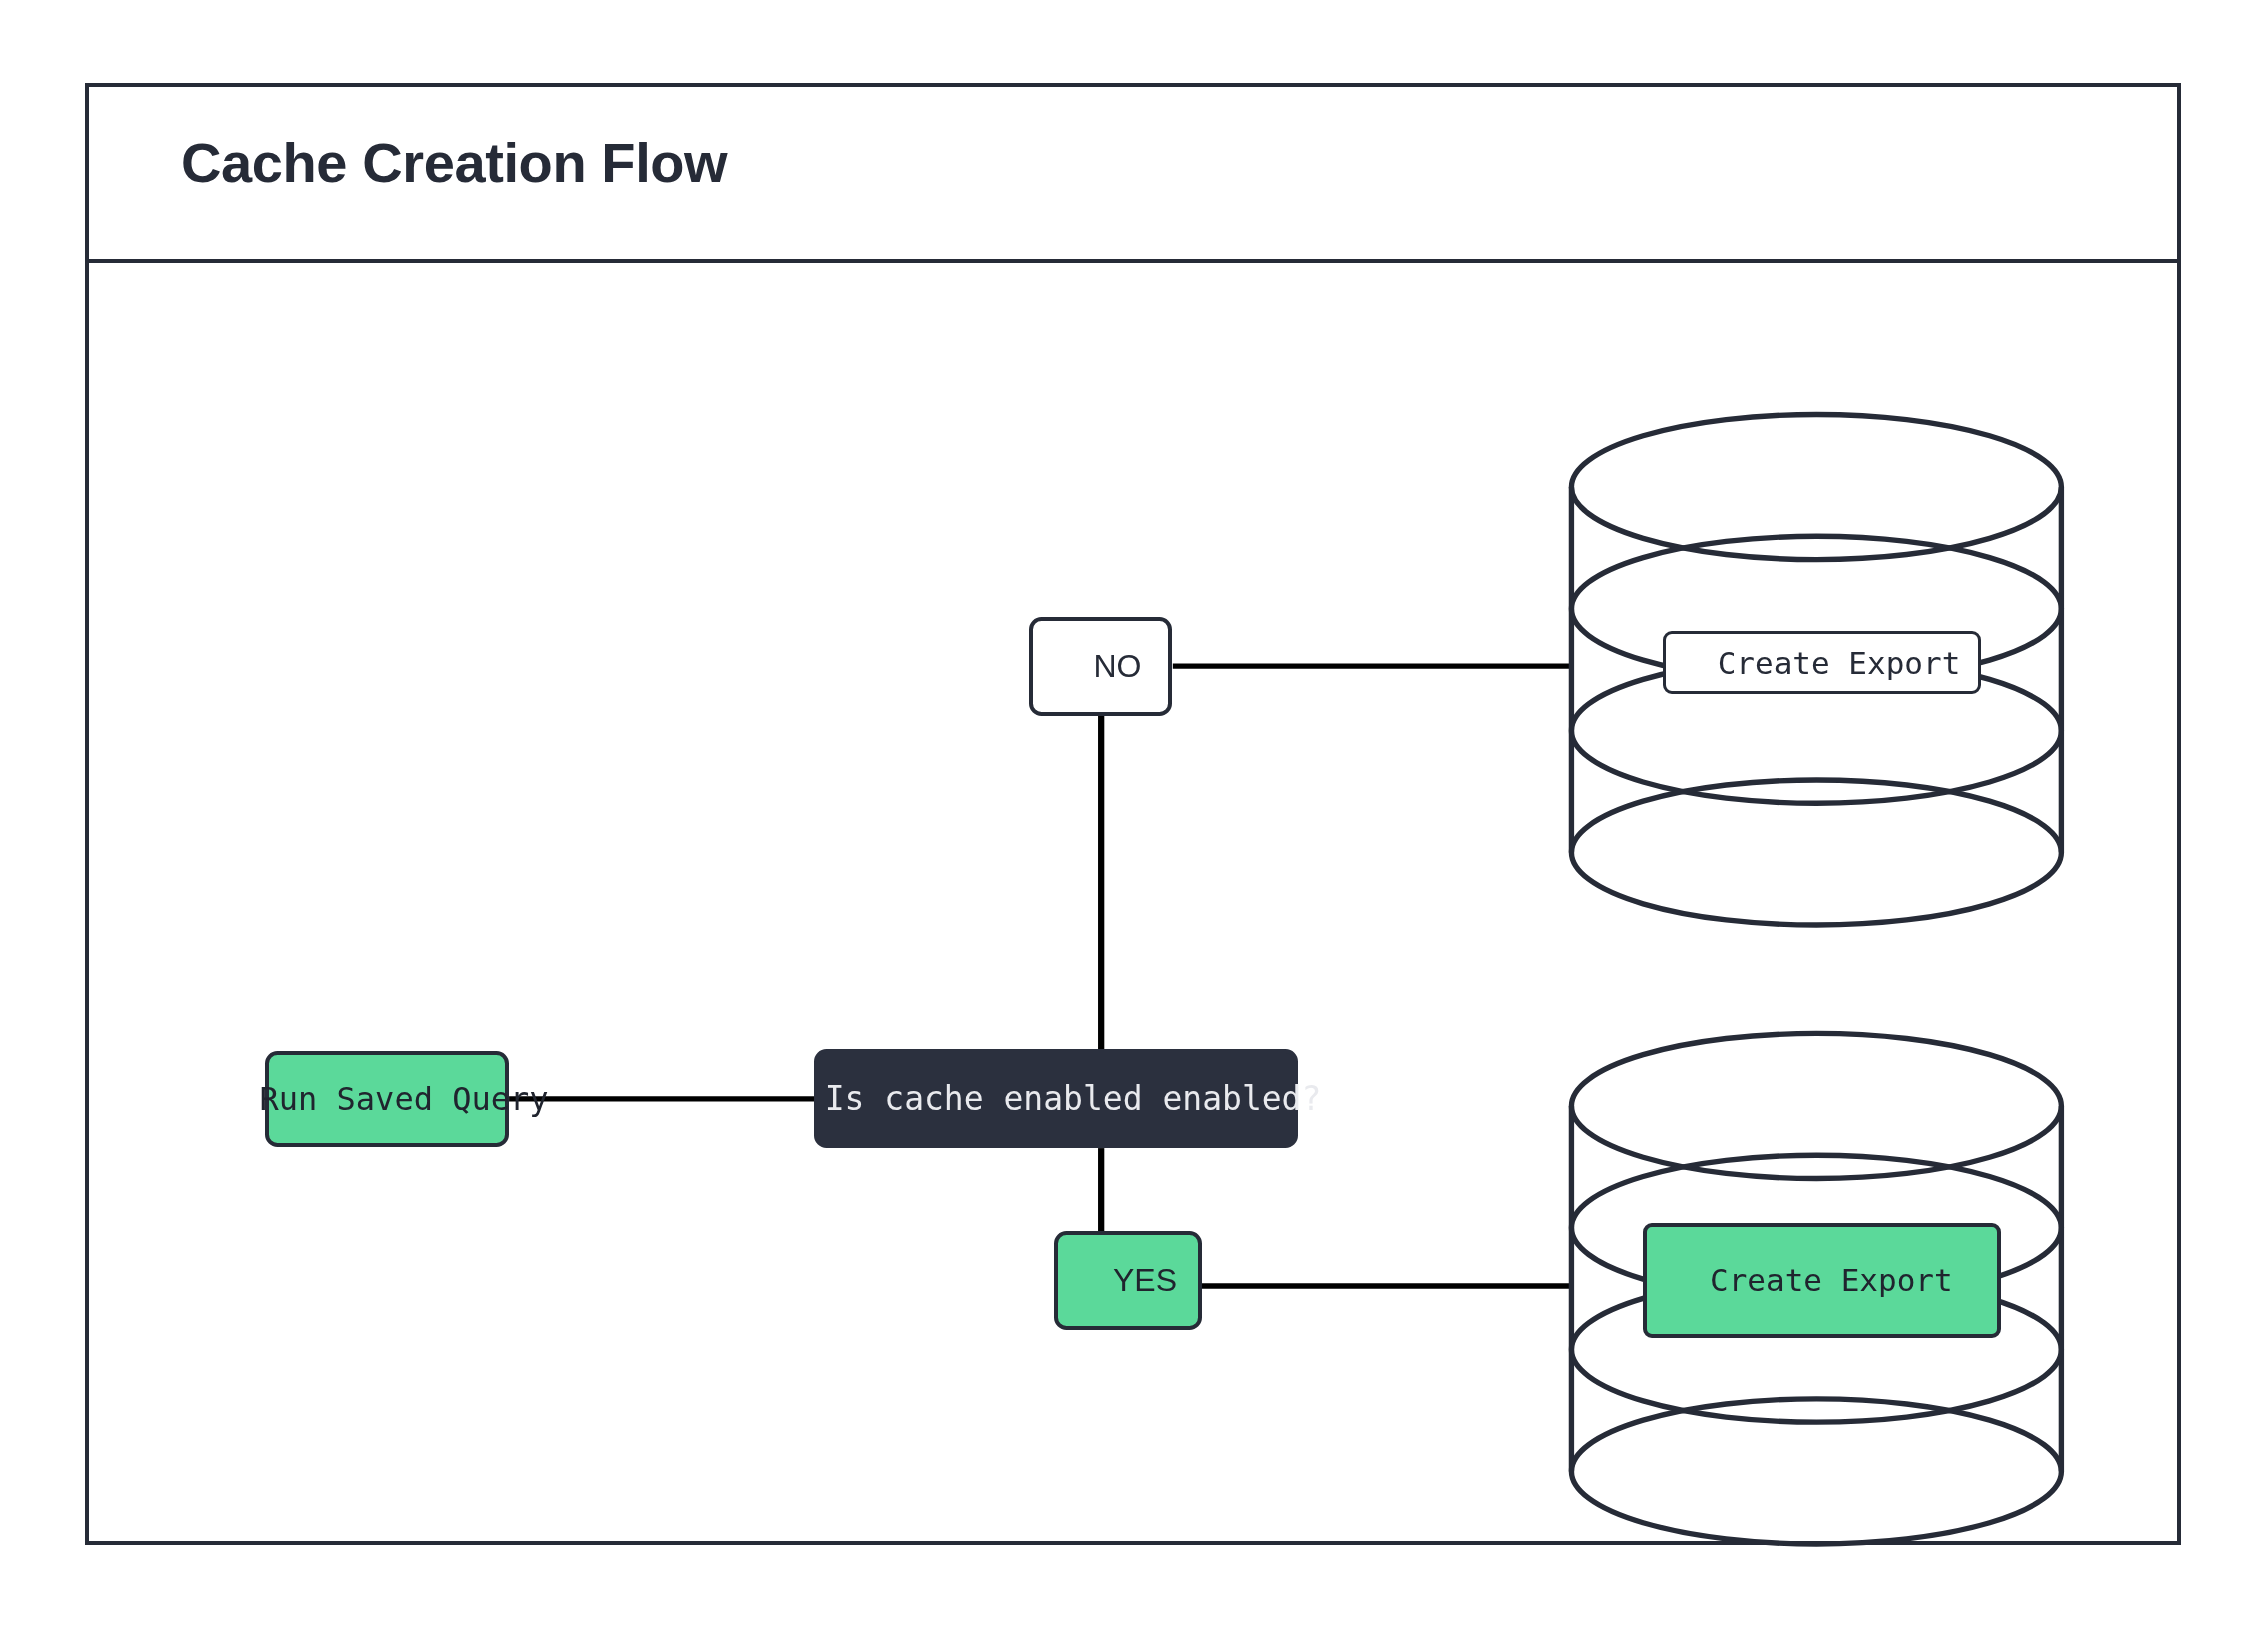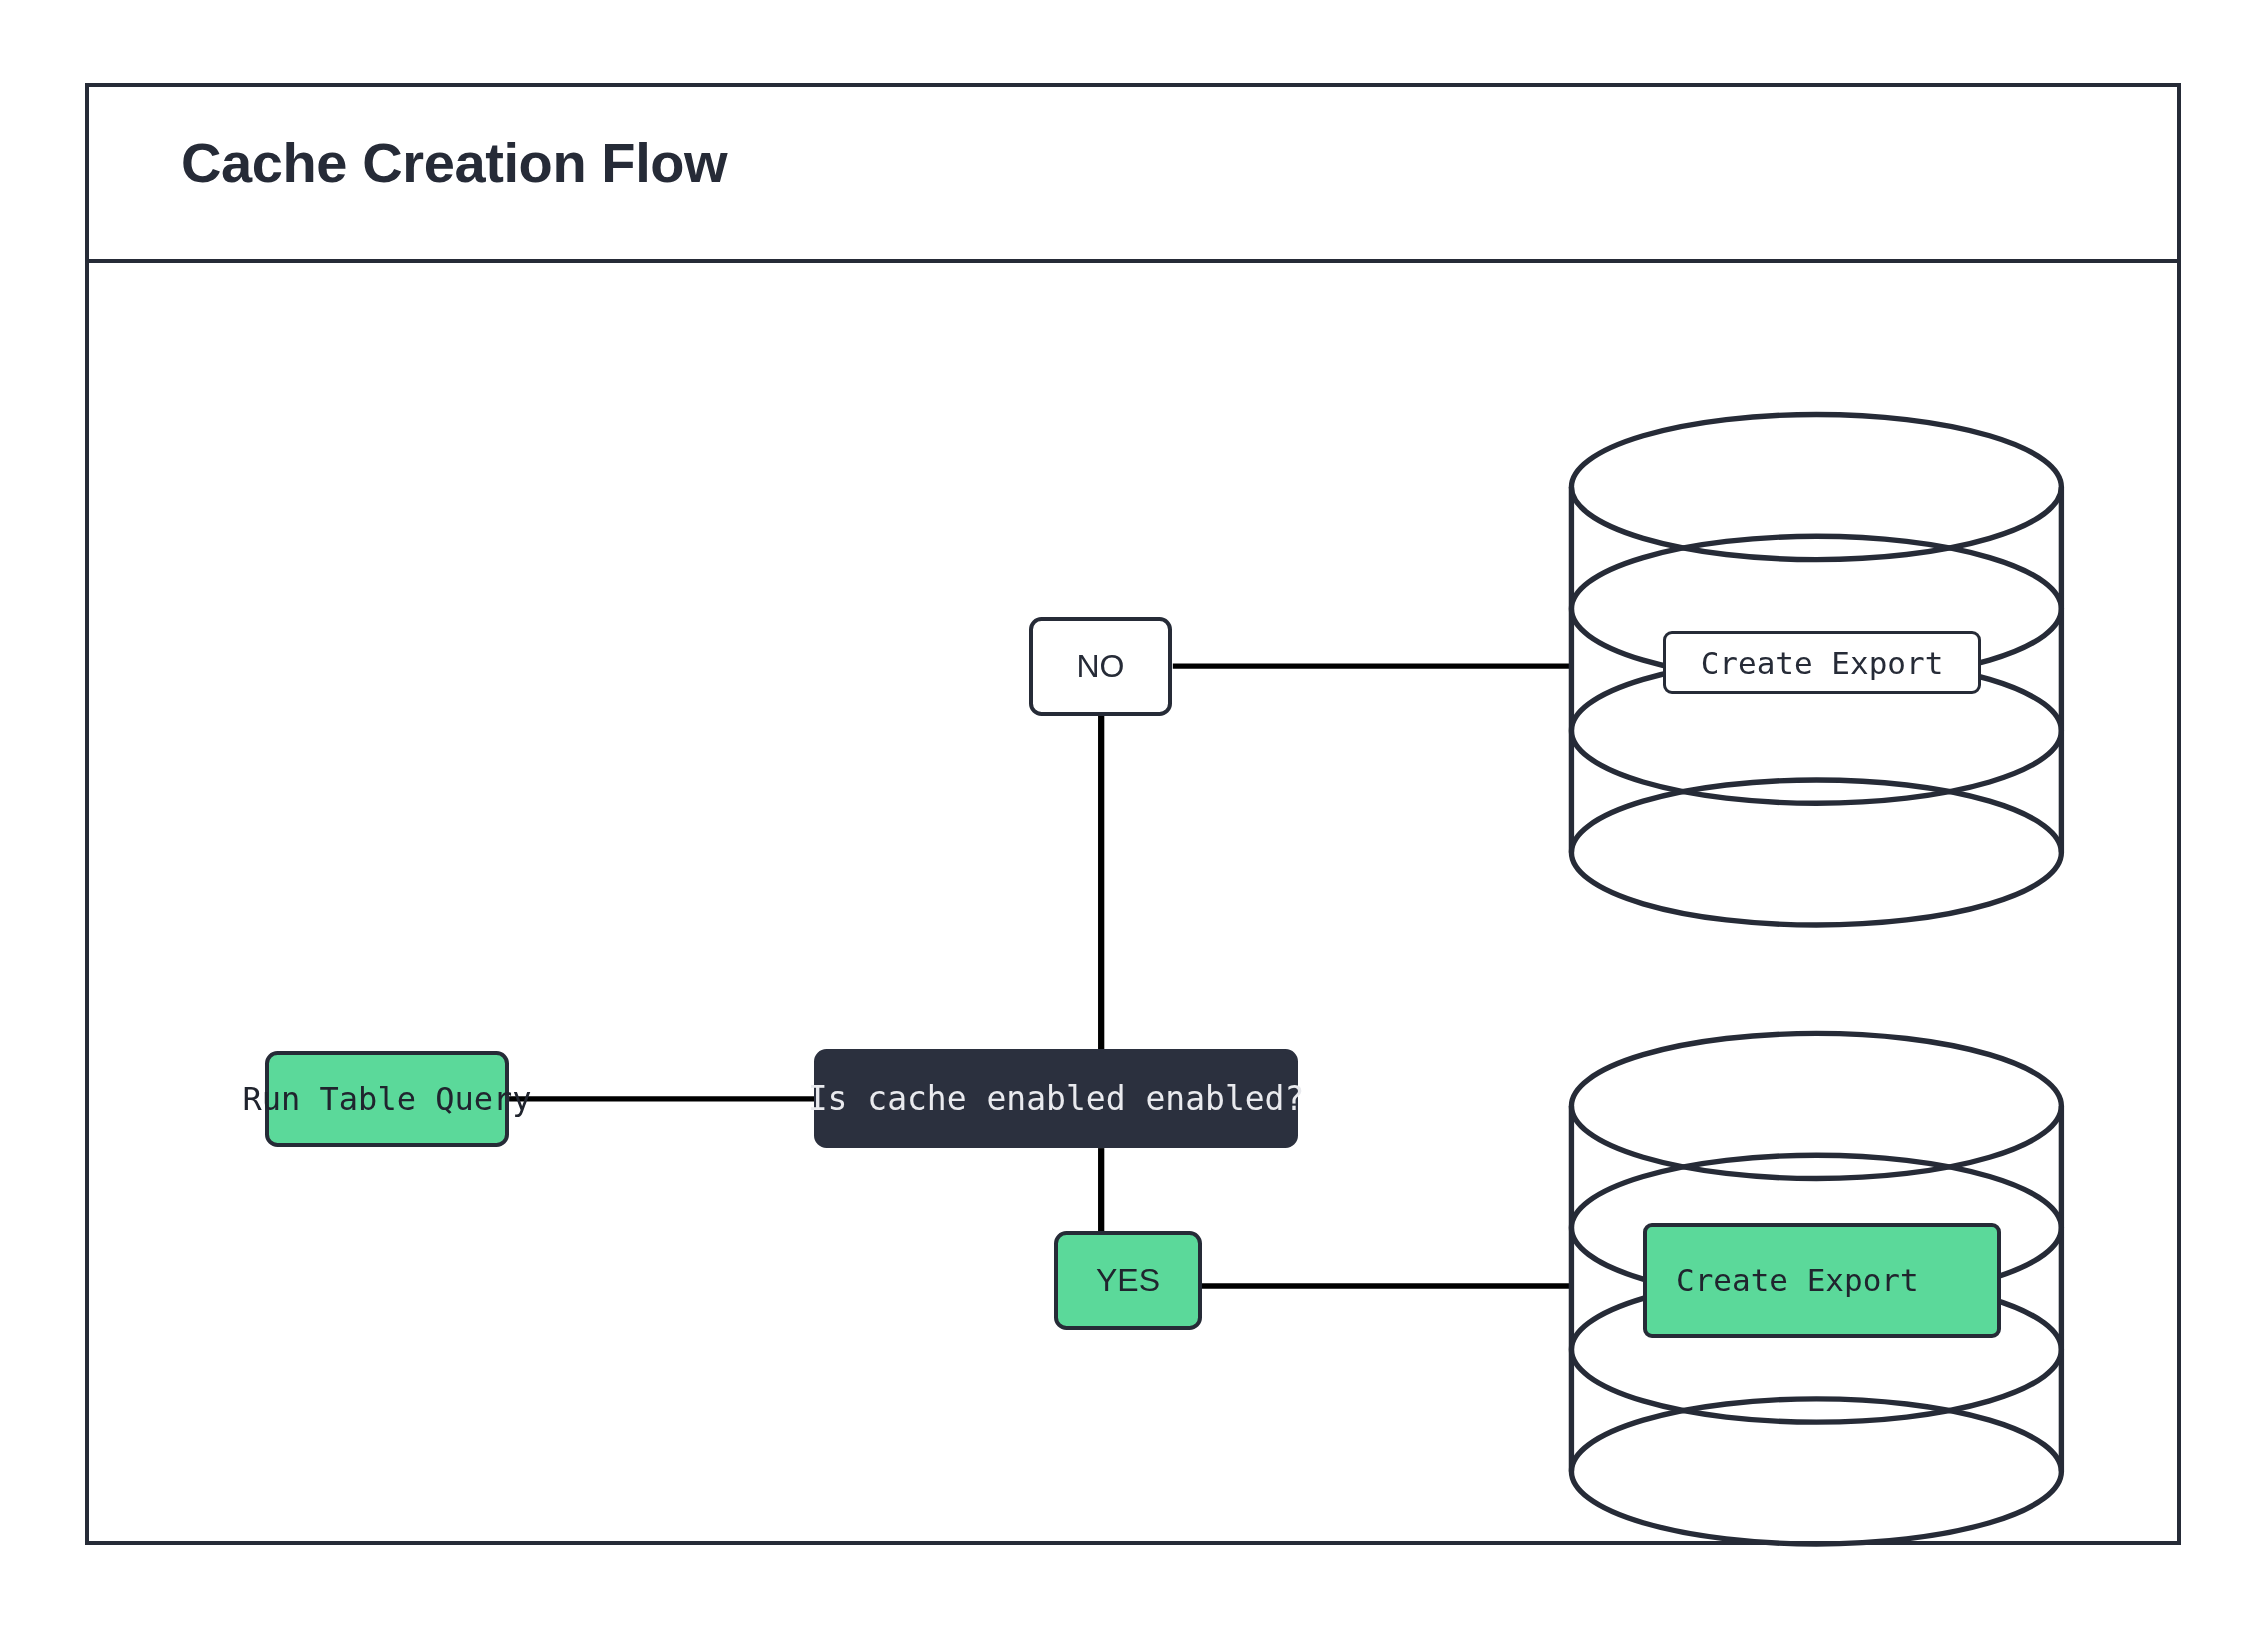--- a/index.html
+++ b/index.html
@@ -69,20 +69,21 @@
 
   
   .node {
     position: absolute;
     box-sizing: border-box;
     display: flex;
     align-items: center;
     justify-content: center;
     text-align: center;
     font-family: "DejaVu Sans Mono", "Liberation Mono", monospace;
+    padding-left: 34px;
   }
 
   .node-green {
     background: #5bd99a;
     border: 4.5px solid #262b37;
     border-radius: 12.5px;
     color: #20242e;
   }
 
   .node-dark {
@@ -219,21 +220,21 @@
         <line x1="1655" y1="941" x2="1655" y2="1349"></line>
         <line x1="2202" y1="941" x2="2202" y2="1349"></line>
         <ellipse cx="1928.5" cy="941" rx="273.5" ry="81"></ellipse>
         <ellipse cx="1928.5" cy="1077" rx="273.5" ry="81"></ellipse>
         <ellipse cx="1928.5" cy="1213" rx="273.5" ry="81"></ellipse>
         <ellipse cx="1928.5" cy="1349" rx="273.5" ry="81"></ellipse>
       </g>
     </svg>
 
     <div class="node node-green" id="node-run-saved-query">
-      <span class="node-line">Run Table Query</span>
+      <span class="node-line">Run Saved Query</span>
     </div>
 
     <div class="node node-dark" id="node-decision">
       <span class="node-line">Is cache enabled enabled?</span>
     </div>
 
     <div class="node node-white label-sans" id="branch-no">
       <span class="node-line">NO</span>
     </div>
 

